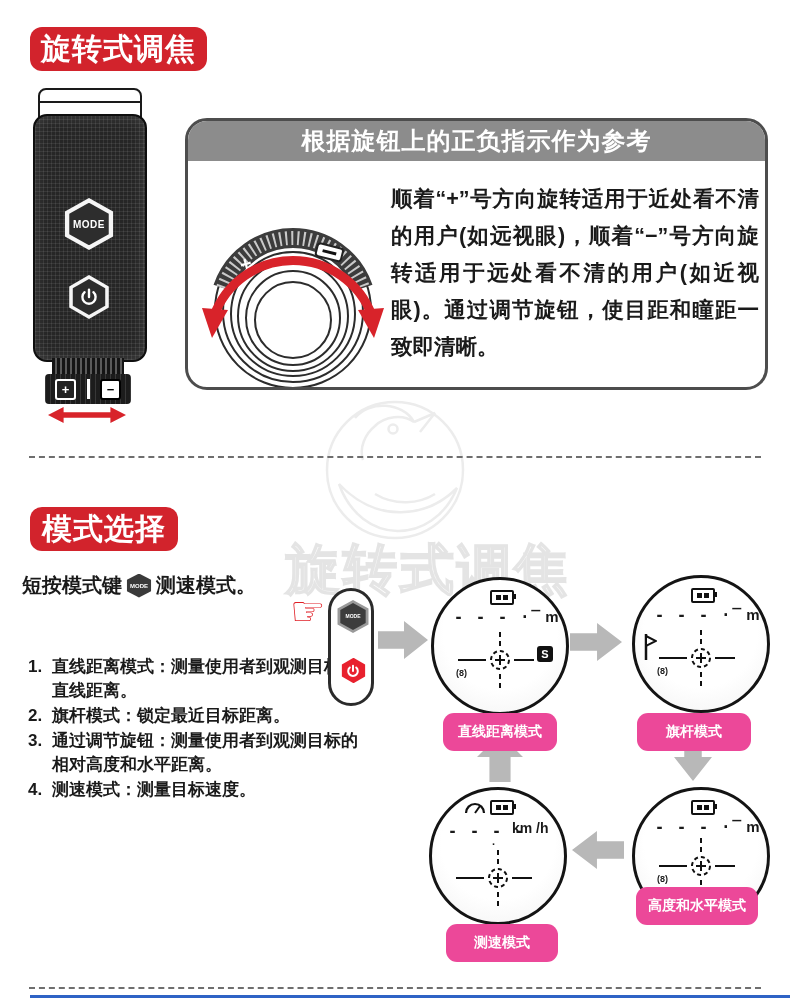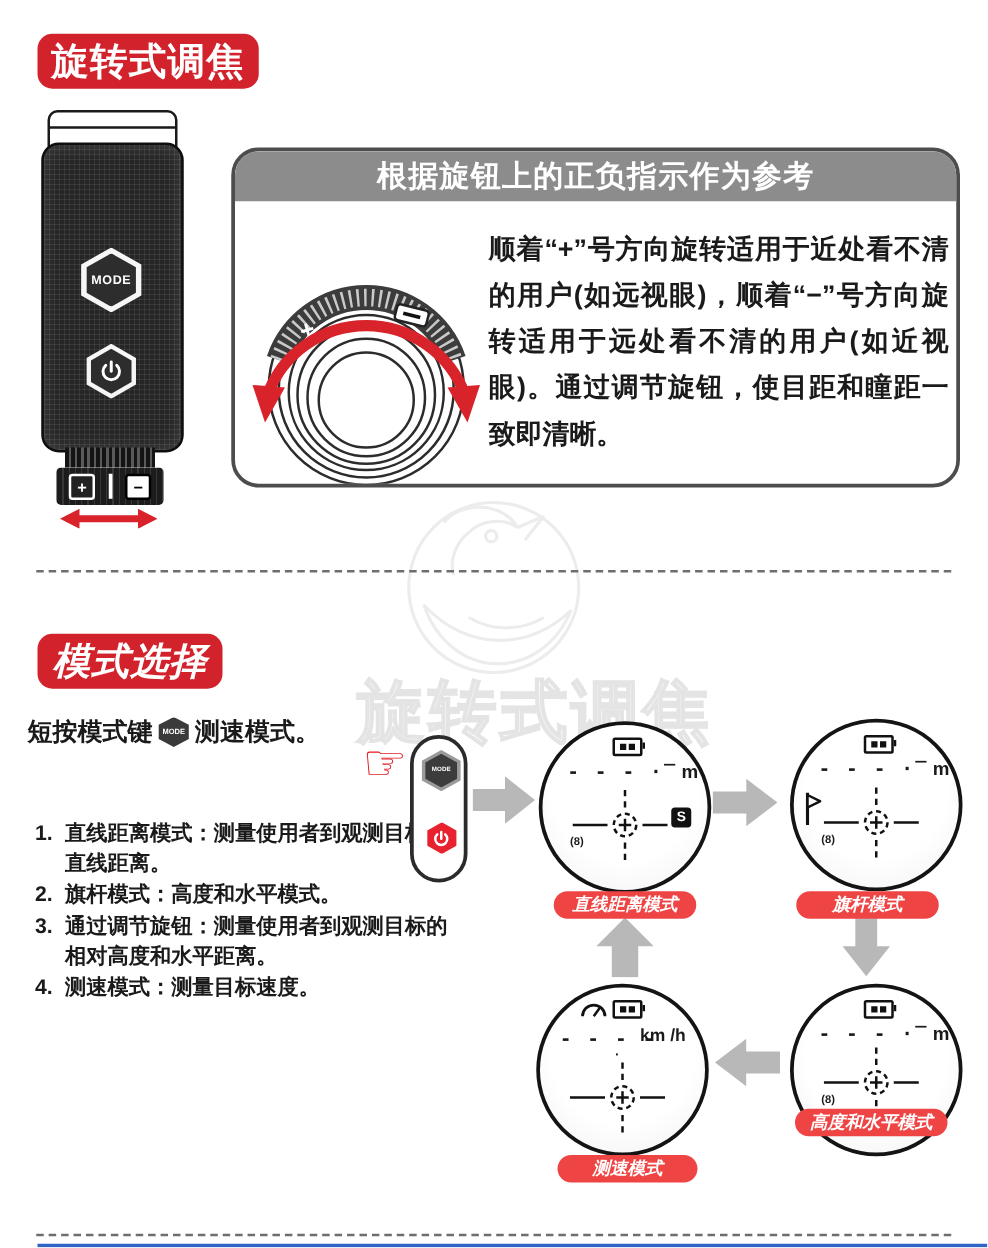--- a/index.html
+++ b/index.html
@@ -3,21 +3,21 @@
 <meta charset="utf-8">
 <style>
   html,body{margin:0;padding:0;background:#fff;}
   #page{position:relative;width:790px;height:998px;background:#fff;overflow:hidden;
         font-family:"Liberation Sans","DejaVu Sans",sans-serif;color:#1a1a1a;}
 
   
   .banner{position:absolute;background:#d2232c;color:#fff;font-weight:bold;
           display:flex;align-items:center;justify-content:center;border-radius:12px;}
   #banner-focus{left:30px;top:27px;width:177px;height:44px;font-size:30px;letter-spacing:1px;}
-  #banner-mode{left:30px;top:507px;width:148px;height:44px;font-size:30px;letter-spacing:1px;font-style:italic;}
+  #banner-mode{left:30px;top:507px;width:148px;height:44px;font-size:30px;letter-spacing:1px;}
 
   
   .devcap{position:absolute;left:38px;top:88px;width:100px;height:28px;background:#fff;
           border:2.5px solid #1a1a1a;border-radius:8px 8px 3px 3px;}
   .devcap::after{content:"";position:absolute;left:0;right:0;top:11px;border-top:2px solid #1a1a1a;}
   .devbody{position:absolute;left:33px;top:114px;width:110px;height:244px;background:#262626;
            border:2px solid #0e0e0e;border-radius:14px;
            background-image:
              repeating-linear-gradient(0deg, rgba(255,255,255,.08) 0 1px, transparent 1px 4px),
              repeating-linear-gradient(90deg, rgba(255,255,255,.08) 0 1px, transparent 1px 4px);
@@ -101,22 +101,22 @@
   .s-badge{position:absolute;left:103px;top:66px;width:16px;height:16px;background:#111;color:#fff;
            border-radius:3px;font-size:11px;font-weight:bold;display:flex;align-items:center;justify-content:center;}
   .laser{position:absolute;left:22px;top:88px;font-size:9px;font-weight:bold;letter-spacing:0;}
   .val2{position:absolute;left:40px;top:98px;font-size:9px;font-weight:bold;letter-spacing:1px;}
   .val2 .unit{font-size:9px;}
   .speed-unit{position:absolute;left:80px;top:30px;font-size:14px;font-weight:bold;}
   .speed-dot{position:absolute;left:60px;top:48px;font-size:11px;font-weight:bold;}
   .gauge{position:absolute;left:32px;top:10px;}
   #c4-batt{left:58px;}
 
-  .pill{position:absolute;height:22px;background:#ef4444;border-radius:11px;color:#fff;font-weight:bold;
-        font-size:14px;display:flex;align-items:center;justify-content:center;z-index:2;font-style:italic;}
+  .pill{position:absolute;height:38px;background:#ec4899;border-radius:11px;color:#fff;font-weight:bold;
+        font-size:14px;display:flex;align-items:center;justify-content:center;z-index:2;}
   #pill-1{left:443px;top:713px;width:114px;}
   #pill-2{left:637px;top:713px;width:114px;}
   #pill-3{left:446px;top:924px;width:112px;}
   #pill-4{left:636px;top:887px;width:122px;}
 
   .blockarrow{position:absolute;background:#b8b8b8;z-index:1;}
   .arrow-right{clip-path:polygon(0 27%,52% 27%,52% 0,100% 50%,52% 100%,52% 73%,0 73%);}
   .arrow-left{clip-path:polygon(100% 27%,48% 27%,48% 0,0 50%,48% 100%,48% 73%,100% 73%);}
   .arrow-down{clip-path:polygon(27% 0,73% 0,73% 52%,100% 52%,50% 100%,0 52%,27% 52%);}
   .arrow-up{clip-path:polygon(50% 0,100% 48%,73% 48%,73% 100%,27% 100%,27% 48%,0 48%);}
@@ -207,21 +207,21 @@
     <span>测速模式。</span>
   </div>
 
   <div id="mode-list">
     <div class="li">
       <span class="num">1.</span>
       <span class="txt">直线距离模式：测量使用者到观测目标的直线距离。</span>
     </div>
     <div class="li">
       <span class="num">2.</span>
-      <span class="txt">旗杆模式：高度和水平模式。</span>
+      <span class="txt">旗杆模式：锁定最近目标距离。</span>
     </div>
     <div class="li">
       <span class="num">3.</span>
       <span class="txt">通过调节旋钮：测量使用者到观测目标的相对高度和水平距离。</span>
     </div>
     <div class="li">
       <span class="num">4.</span>
       <span class="txt">测速模式：测量目标速度。</span>
     </div>
   </div>

